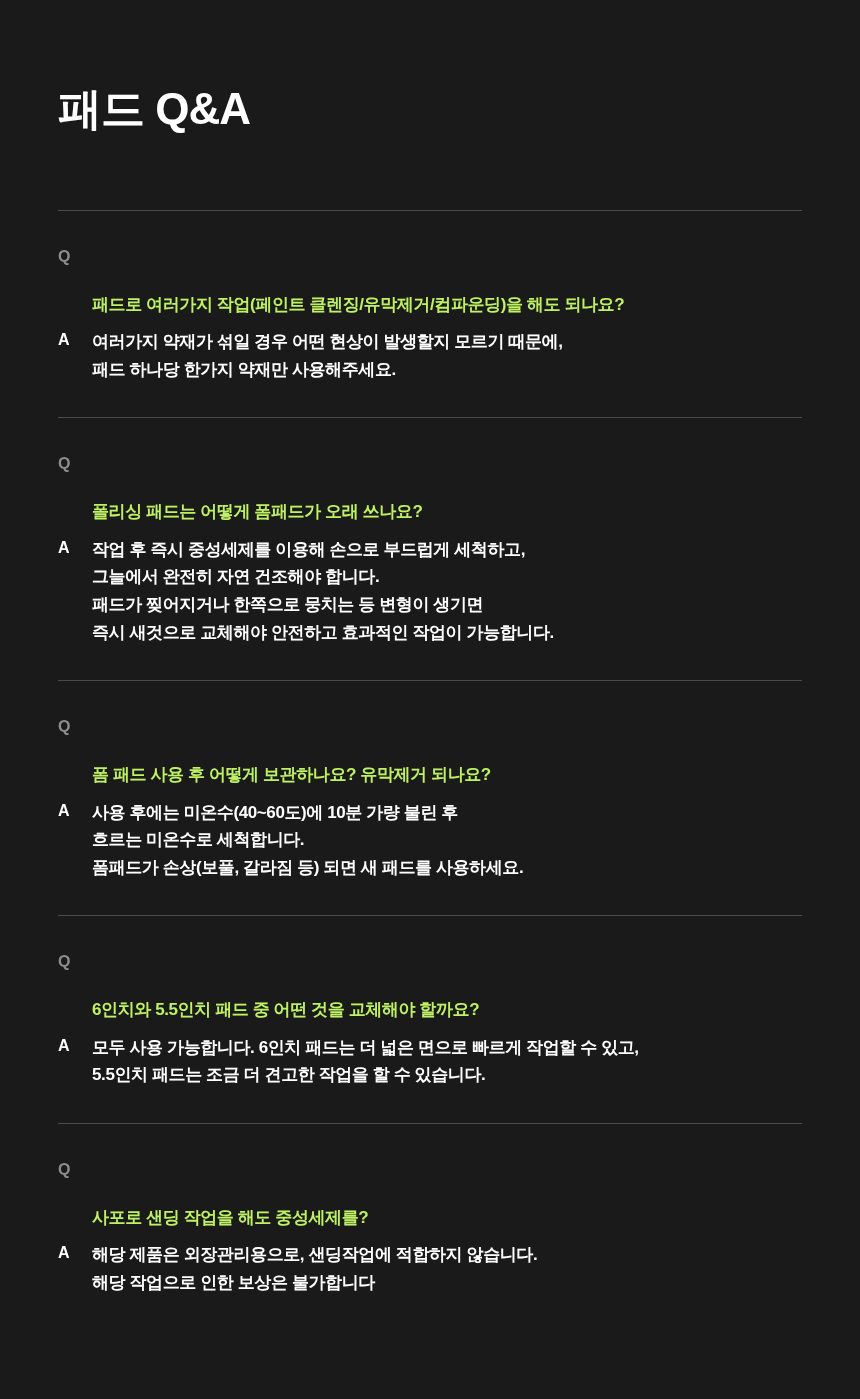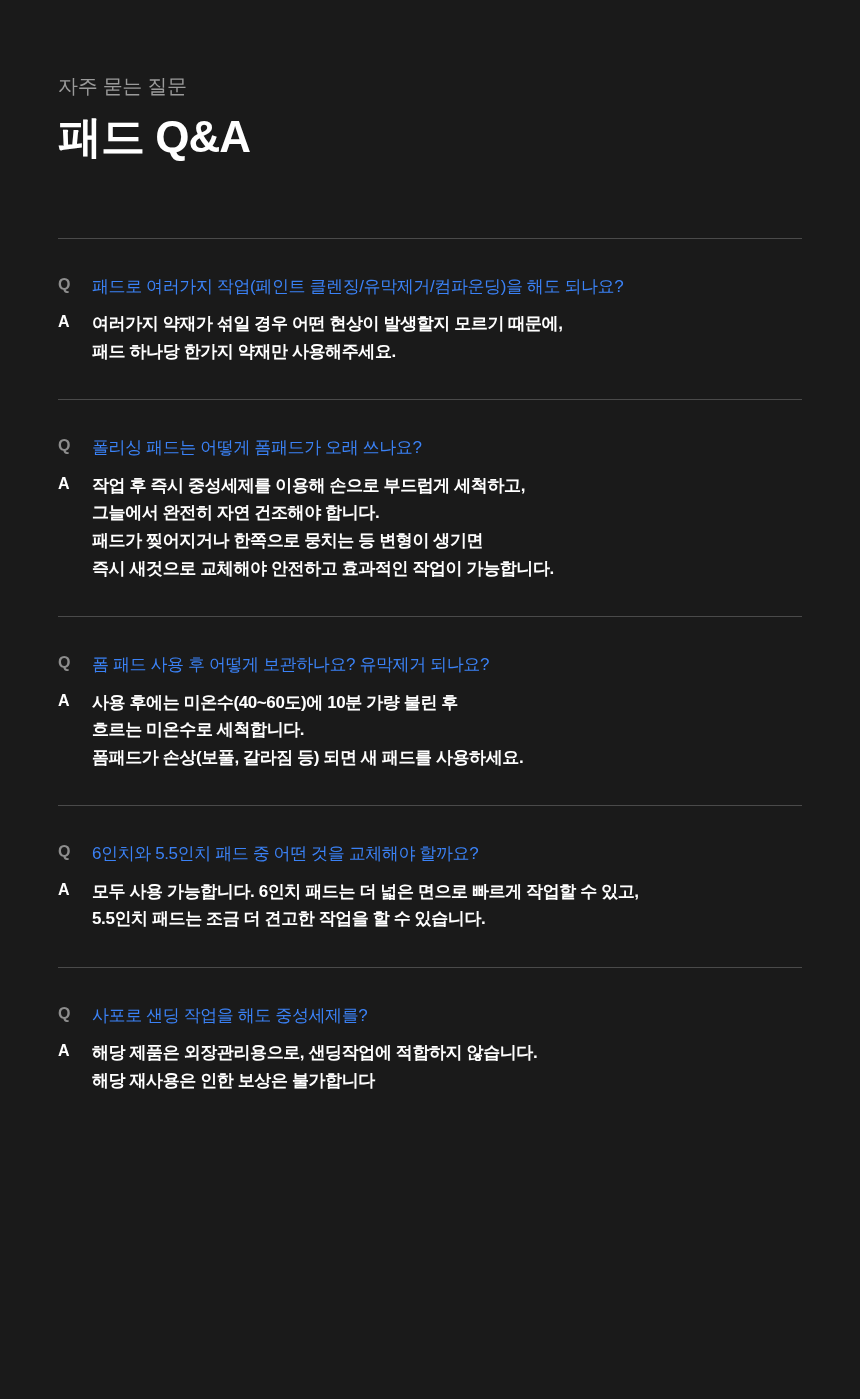--- a/index.html
+++ b/index.html
@@ -66,38 +66,38 @@
     color: #ffffff;
   }
   .qa-text {
     flex: 1;
     font-size: 17px;
     line-height: 1.62;
     letter-spacing: -0.4px;
     white-space: pre-line;
   }
   .qa-text.q {
-    color: #3b82f6;
-    font-weight: 400;
+    color: #bef264;
+    font-weight: 700;
+    margin-top: 46px;
   }
   .qa-text.a {
     color: #ffffff;
     font-weight: 700;
   }
   .answer-row {
     margin-top: 10px;
   }
 </style>
 </head>
 <body>
 
 <div class="page">
 
   <div class="header">
-    <div class="eyebrow">자주 묻는 질문</div>
     <div class="title">패드 Q&amp;A</div>
   </div>
 
   <div class="faq-list">
 
     <div class="faq-item">
       <div class="qa-row">
         <div class="marker q">Q</div>
         <div class="qa-text q">패드로 여러가지 작업(페인트 클렌징/유막제거/컴파운딩)을 해도 되나요?</div>
       </div>
@@ -148,18 +148,18 @@
     </div>
 
     <div class="faq-item">
       <div class="qa-row">
         <div class="marker q">Q</div>
         <div class="qa-text q">사포로 샌딩 작업을 해도 중성세제를?</div>
       </div>
       <div class="qa-row answer-row">
         <div class="marker a">A</div>
         <div class="qa-text a">해당 제품은 외장관리용으로, 샌딩작업에 적합하지 않습니다.
-해당 재사용은 인한 보상은 불가합니다</div>
+해당 작업으로 인한 보상은 불가합니다</div>
       </div>
     </div>
 
   </div>
 </div>
 
 </body></html>

